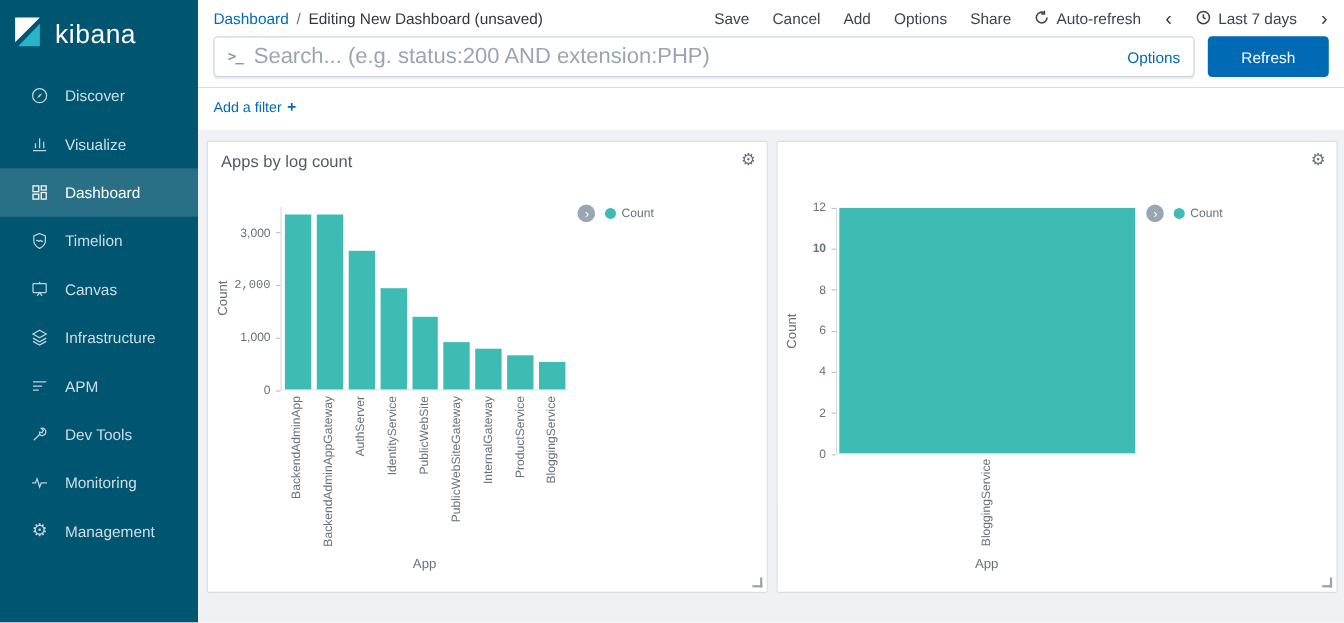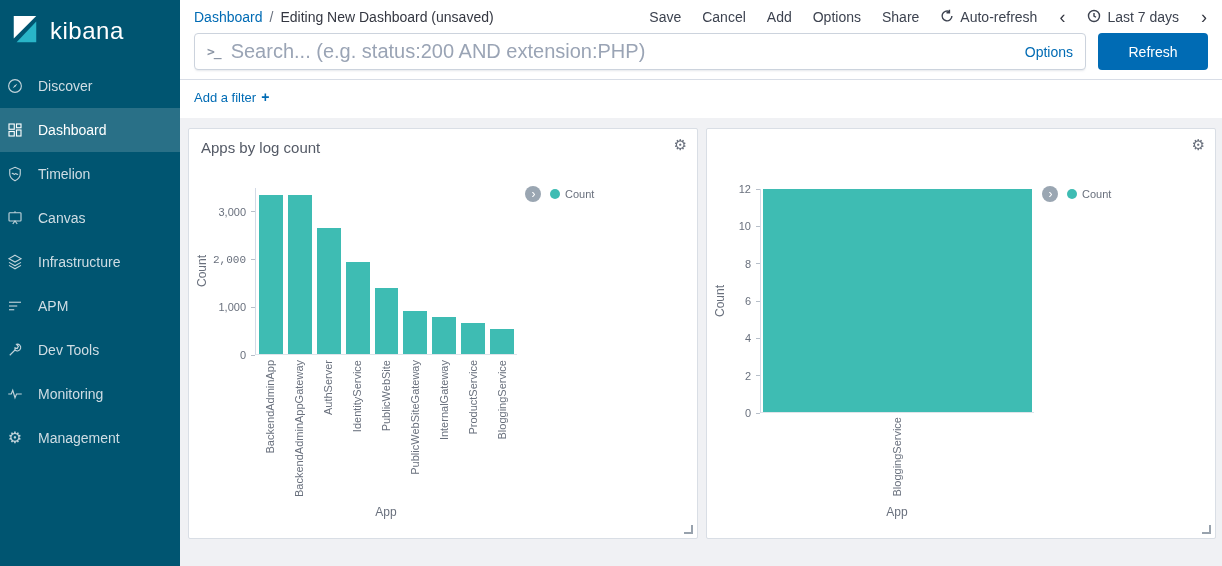--- a/index.html
+++ b/index.html
@@ -4,21 +4,21 @@
 <style>
   * { box-sizing: border-box; margin: 0; padding: 0; }
   html, body { width: 1222px; height: 566px; overflow: hidden; }
   body { font-family: "Liberation Sans", sans-serif; background: #fff; color: #343741; }
   .app { display: flex; width: 1222px; height: 566px; }
 
   
   .sidebar { width: 180px; height: 566px; background: #005571; flex: none; display: flex; flex-direction: column; }
   .logo-block { display: flex; align-items: center; gap: 10px; padding: 14px 12px 16px 10px; cursor: pointer; }
   .logo-text { color: #fff; font-size: 24px; letter-spacing: .5px; }
-  .nav-item { height: 44px; display: flex; align-items: center; gap: 13px; padding-left: 5px;
+  .nav-item { height: 44px; display: flex; align-items: center; gap: 13px; padding-left: 26px;
               color: #cfdde4; font-size: 14px; cursor: pointer; }
   .nav-item.active { background: rgba(255,255,255,.16); color: #fff; }
   .nav-icon { width: 20px; display: flex; justify-content: center; align-items: center; color: #c2d4db; }
   .nav-item.active .nav-icon { color: #fff; }
   .glyph-icon { font-size: 16px; line-height: 1; }
 
   
   .main { flex: 1; display: flex; flex-direction: column; min-width: 0; }
 
   .topbar { height: 28px; display: flex; align-items: center; padding: 6px 14px 0 14px; font-size: 14px; }
@@ -112,20 +112,31 @@
       <div class="nav-item">
         <span class="nav-icon">
           <svg width="18" height="18" viewBox="0 0 24 24" fill="none" stroke="currentColor" stroke-width="1.5">
             <circle cx="12" cy="12" r="8.5"></circle>
               <path d="M15 9l-2.2 3.8L9 15l2.2-3.8z" fill="currentColor" stroke="none"></path>
           </svg>
         </span>
         <span>Discover</span>
       </div>
 
+      <div class="nav-item">
+        <span class="nav-icon">
+          <svg width="18" height="18" viewBox="0 0 24 24" fill="none" stroke="currentColor" stroke-width="1.5">
+            <path d="M4 20h16"></path>
+              <path d="M7 17v-6"></path>
+              <path d="M12 17V5"></path>
+              <path d="M17 17v-8"></path>
+          </svg>
+        </span>
+        <span>Visualize</span>
+      </div>
 
       <div class="nav-item active">
         <span class="nav-icon">
           <svg width="18" height="18" viewBox="0 0 24 24" fill="none" stroke="currentColor" stroke-width="1.5">
             <rect x="4" y="4" width="7" height="7"></rect>
               <rect x="14" y="4" width="6" height="5"></rect>
             <rect x="4" y="14" width="7" height="6"></rect>
               <rect x="14" y="12" width="6" height="8"></rect>
           </svg>
         </span>
@@ -373,21 +384,21 @@
                 <span class="ytick-mark"></span>
               </div>
               <div class="ytick" style="bottom: 50%;">
                 <span class="ytick-label">6</span>
                 <span class="ytick-mark"></span>
               </div>
               <div class="ytick" style="bottom: 66.6667%;">
                 <span class="ytick-label">8</span>
                 <span class="ytick-mark"></span>
               </div>
-              <div class="ytick" style="bottom: 83.3333%;">
+              <div class="ytick" style="bottom: 83.3333%; font-weight: bold;">
                 <span class="ytick-label">10</span>
                 <span class="ytick-mark"></span>
               </div>
               <div class="ytick" style="bottom: 100%;">
                 <span class="ytick-label">12</span>
                 <span class="ytick-mark"></span>
               </div>
             </div>
           <div class="plot">
               <div class="bar-slot">

